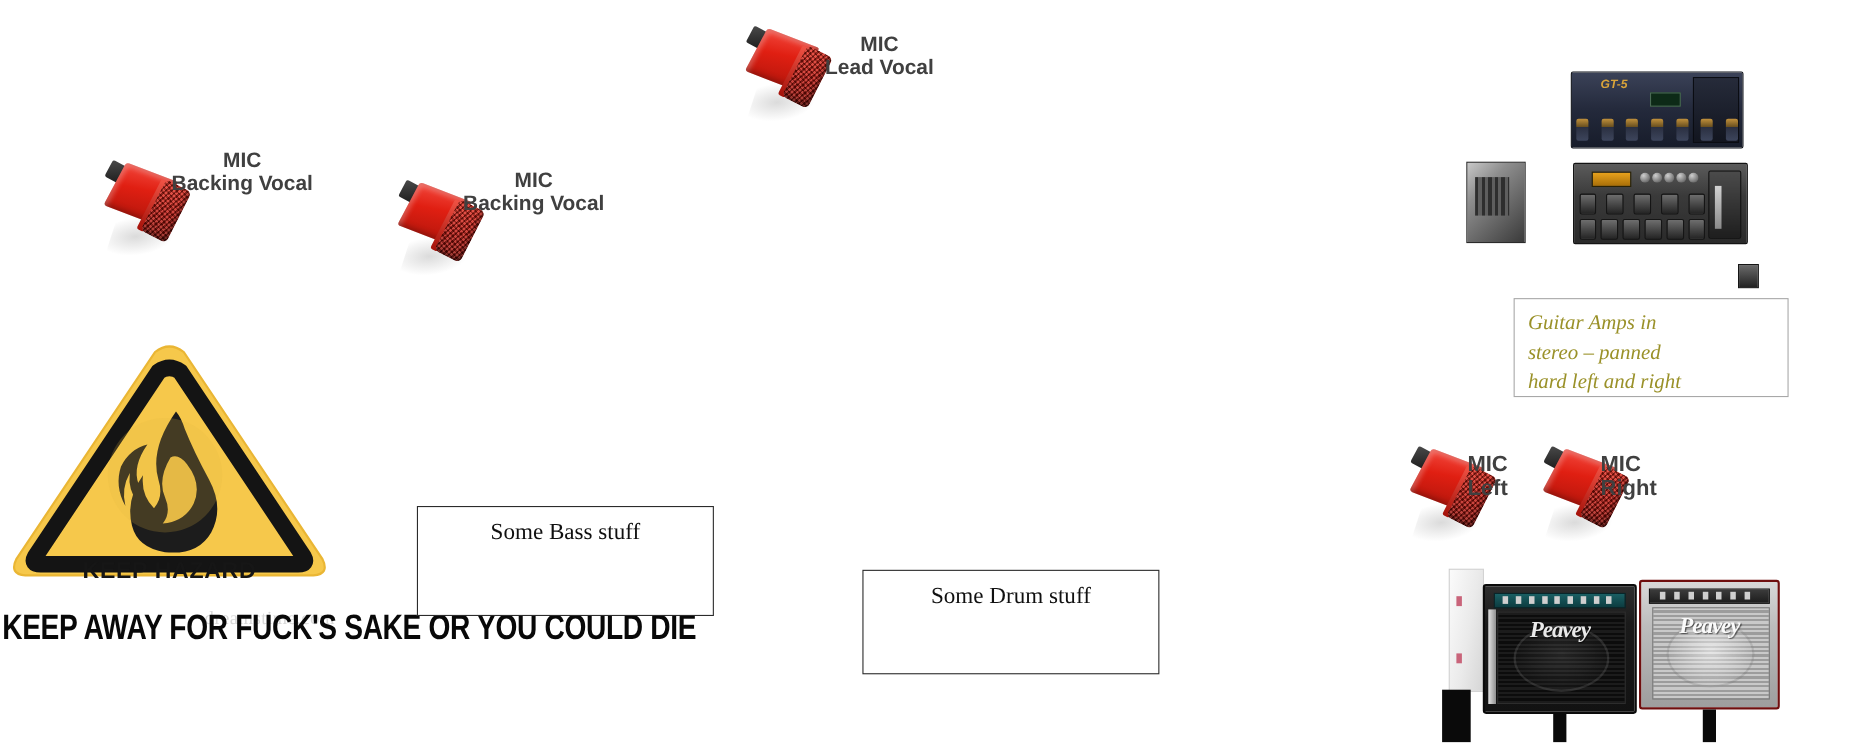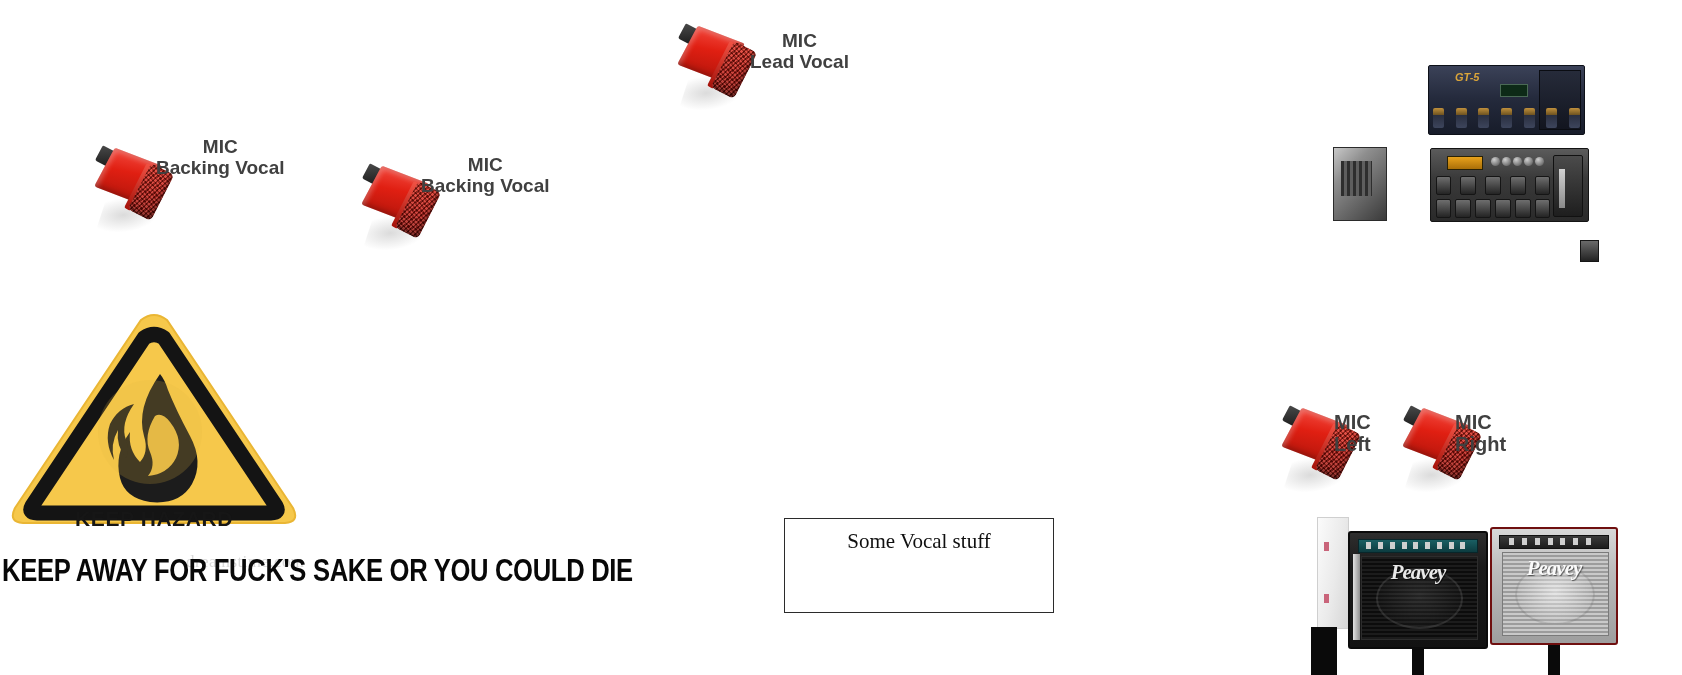--- a/index.html
+++ b/index.html
@@ -409,22 +409,23 @@
       </g>
       <path d="M145 104 Q133 124 140 140 Q146 154 138 164 Q158 162 166 146 Q174 128 160 110
                Q152 100 145 104 Z" fill="#f6c84b" opacity="0.92"></path>
       <circle cx="140" cy="120" r="52" fill="#e8b83f" opacity="0.20"></circle>
     </svg>
     <div class="hazard-caption" style="top:195px;">KEEP HAZARD</div>
   </div>
   <div class="watermark" style="left:186px; top:552px;">dreamstime.com</div>
   <div class="warning-line" style="left:2px; top:552px;">KEEP AWAY FOR FUCK'S SAKE OR YOU COULD DIE</div>
 
-
-  <div class="textbox" style="left:784px; top:518px; width:270px; height:95px;">Some Vocal stuff</div>
+  <div class="textbox" style="left:379px; top:460px; width:270px; height:100px;">Some Bass stuff</div>
+
+  <div class="textbox" style="left:784px; top:518px; width:270px; height:95px;">Some Drum stuff</div>
 
   <div class="rack" style="left:1428px; top:65px; width:155px; height:68px;">
     <div class="rack-brand">GT-5</div>
     <div class="rack-screen"></div>
     <div class="rack-right"></div>
     <div class="rack-knobs">
       <span class="knob"></span>
       <span class="knob"></span>
       <span class="knob"></span>
       <span class="knob"></span>
@@ -458,20 +459,23 @@
       <span class="pb-sw"></span>
       <span class="pb-sw"></span>
       <span class="pb-sw"></span>
       <span class="pb-sw"></span>
     </div>
     <div class="pb-pedal"></div>
   </div>
 
   <div class="tiny-box" style="left:1580px; top:240px; width:17px; height:20px;"></div>
 
+  <div class="notebox" style="left:1376px; top:271px; width:250px; height:90px;">Guitar Amps  in
+stereo – panned
+hard left and right</div>
 
   <div class="mic" style="left:1282px; top:400px;">
     <div class="mic-shadow"></div>
     <div class="mic-butt"></div>
     <div class="mic-body"></div>
     <div class="mic-ring"></div>
     <div class="mic-head"></div>
   </div>
   <div class="mic-label" style="left:1334px; top:411px; font-size:20px;">MIC
 Left</div>

